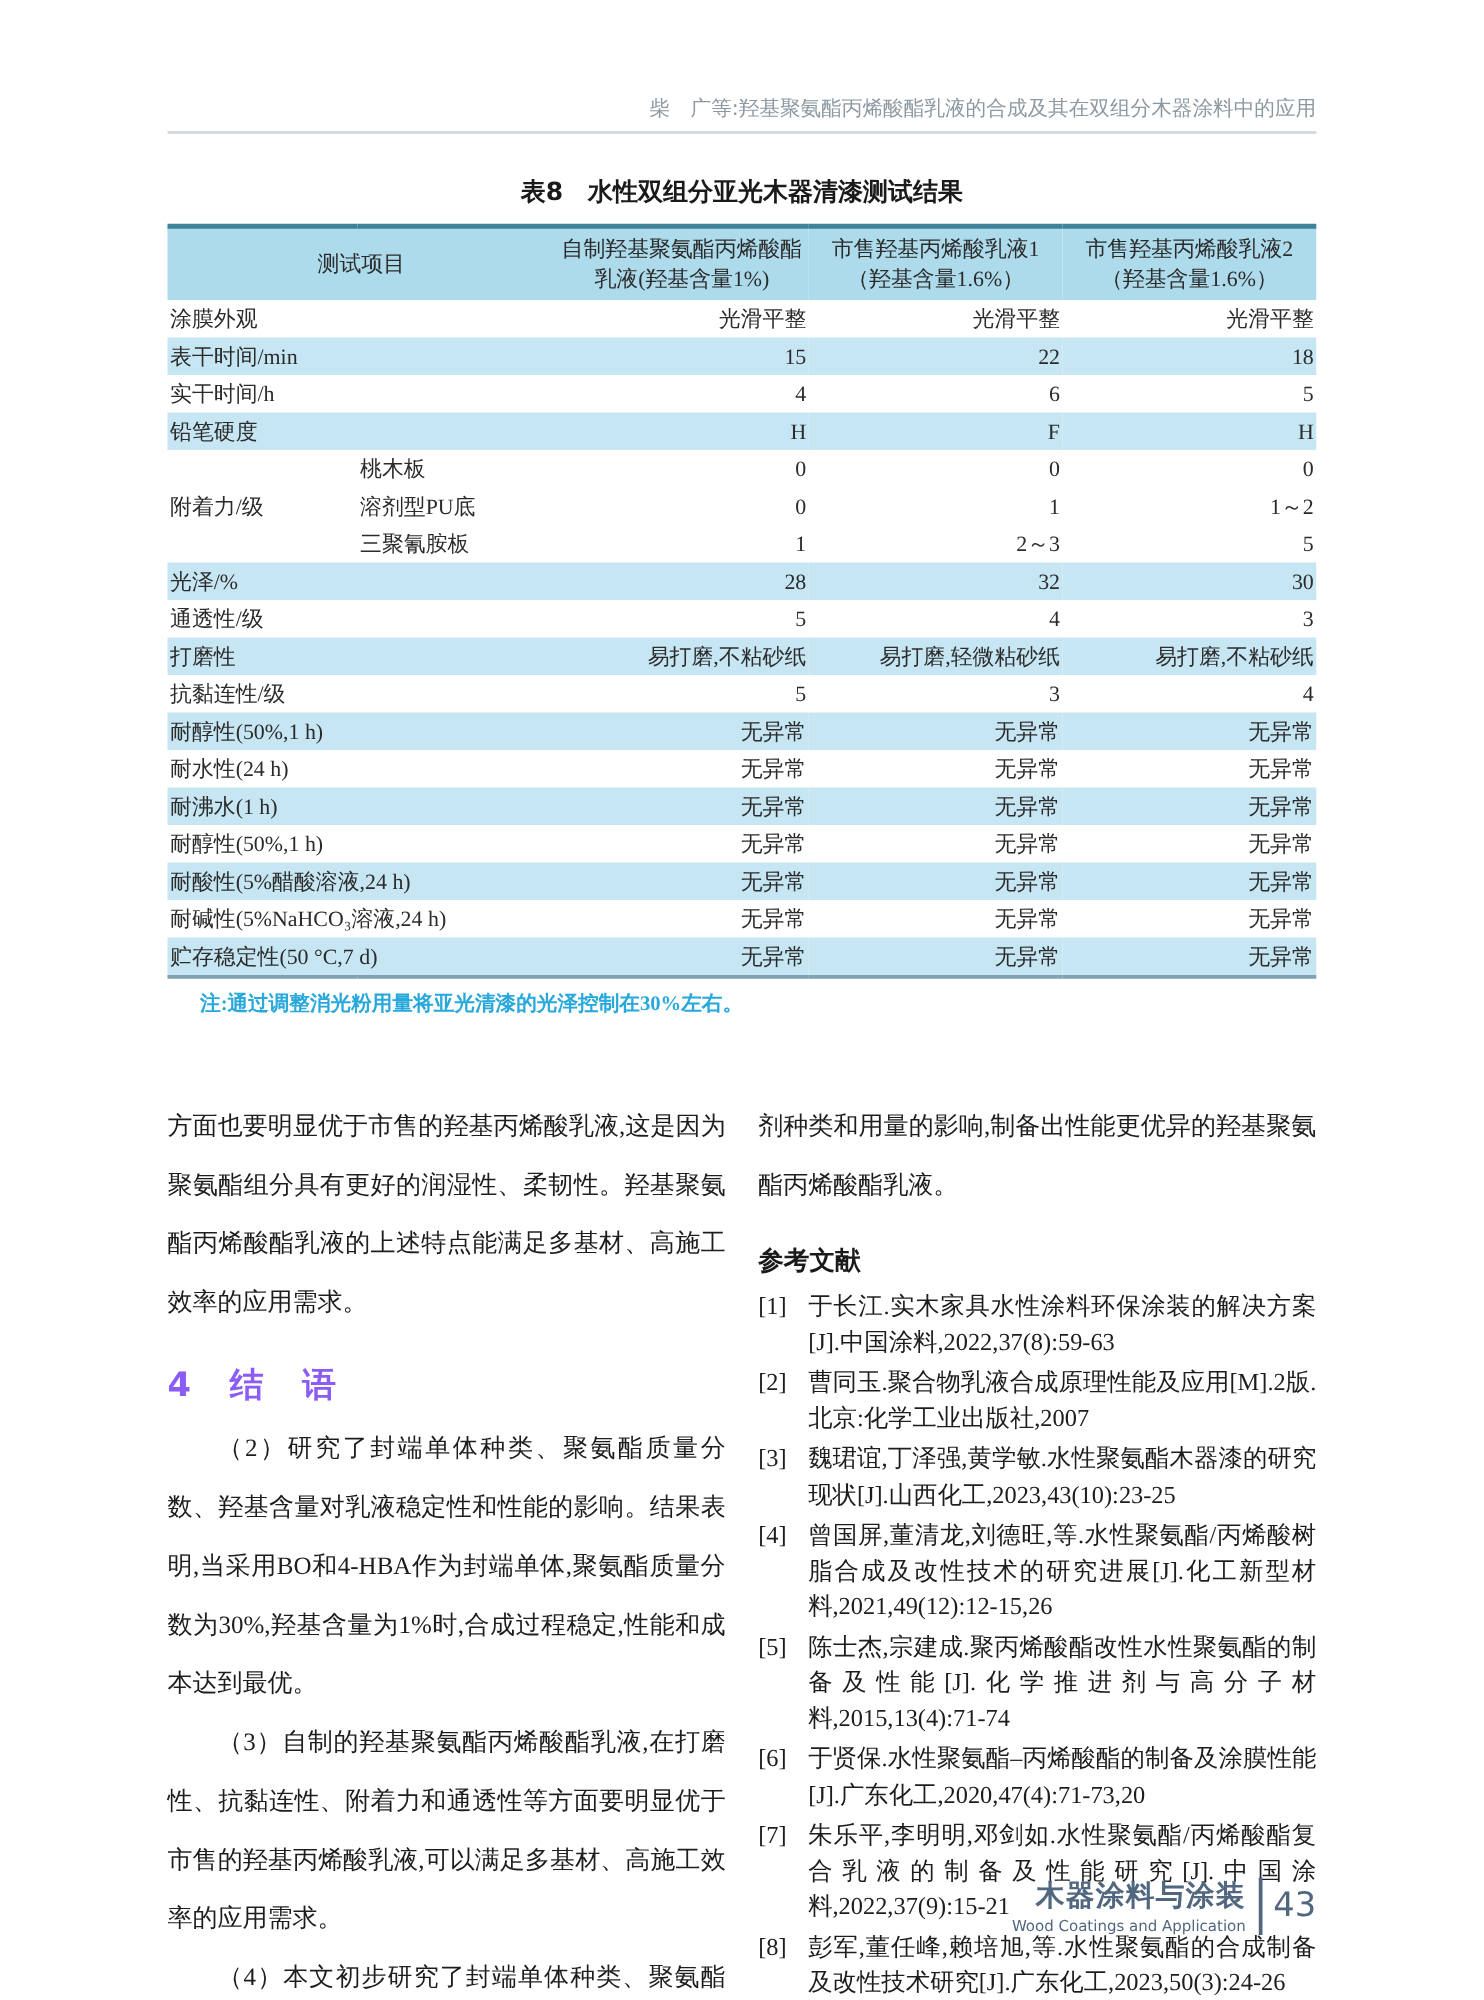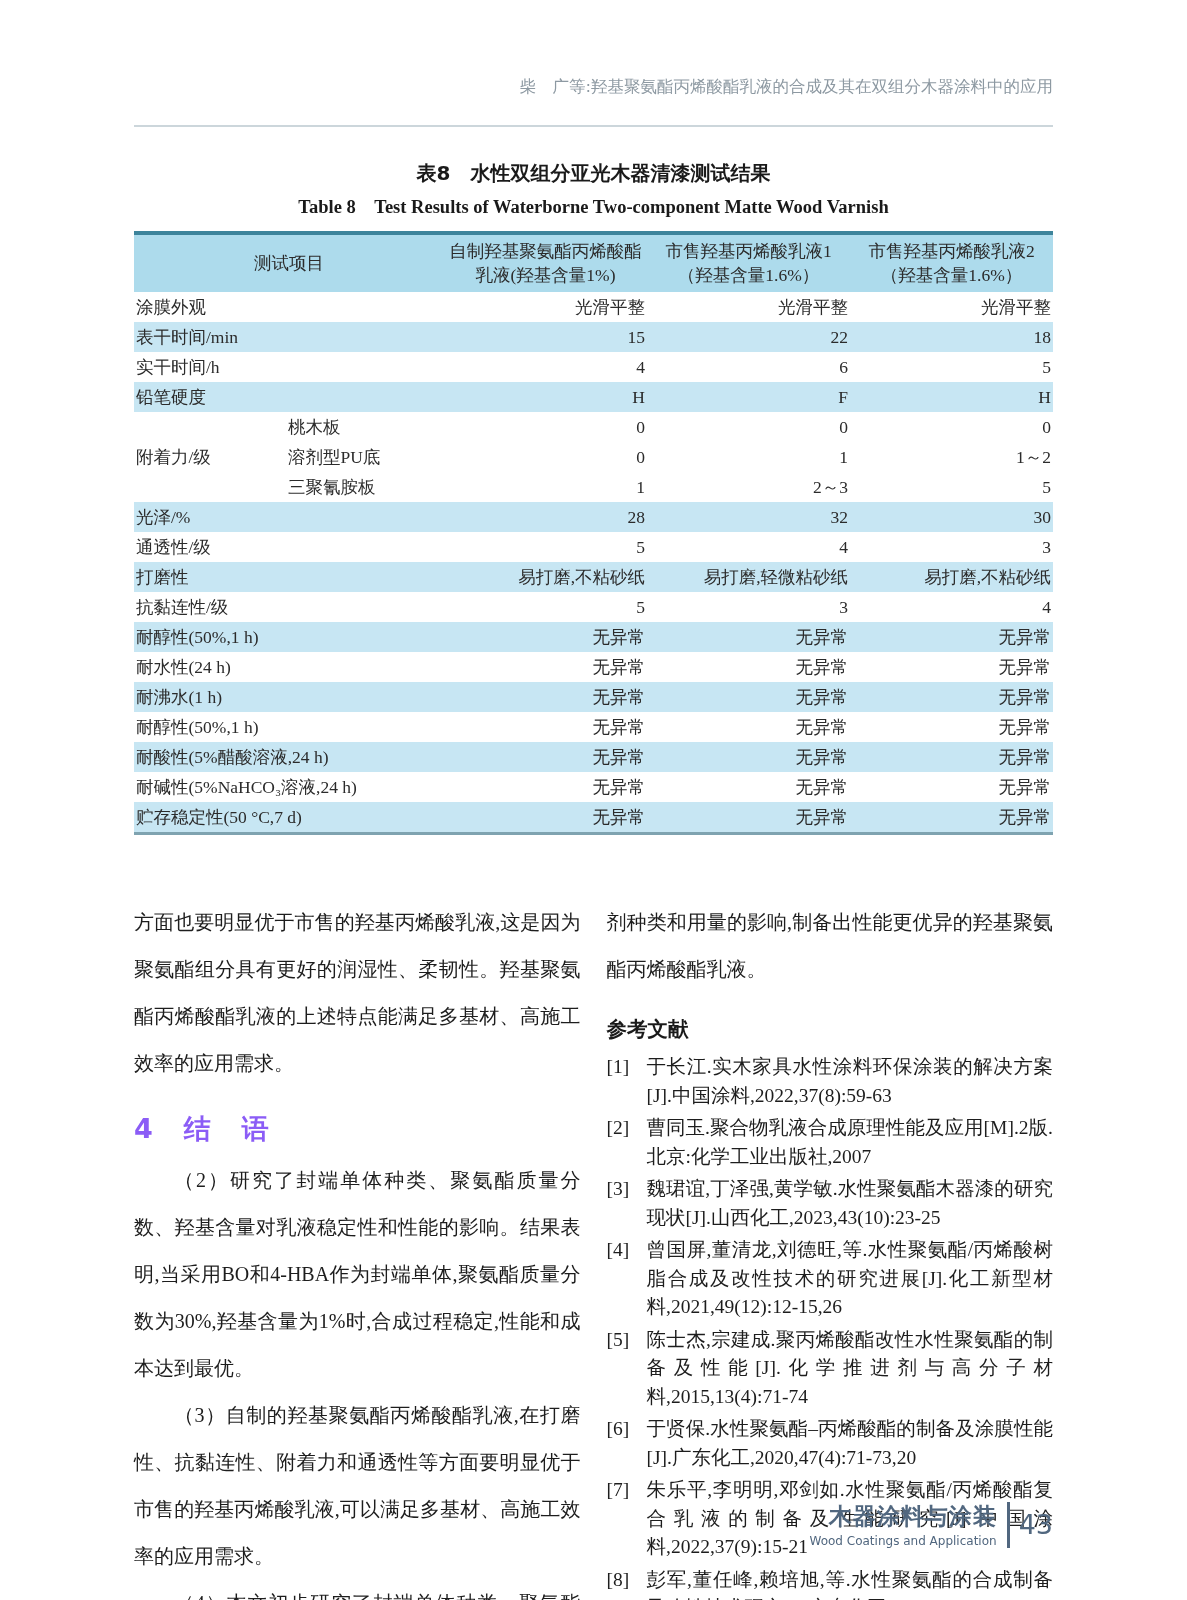--- a/index.html
+++ b/index.html
@@ -14,21 +14,21 @@
     color:#222;
     overflow:hidden;
   }
   
   .running-head{
     margin-top:76px;
     text-align:right;
     font-family:"DejaVu Sans","Liberation Sans",sans-serif;
     font-size:16.5px;
     color:#8d99a2;
-    padding-bottom:27px;
+    padding-bottom:7px;
     border-bottom:2px solid #ccd6db;
   }
   
   .caption-zh{
     margin-top:33px;
     text-align:center;
     font-family:"DejaVu Sans","Liberation Sans",sans-serif;
     font-weight:bold;
     font-size:20px;
     color:#1a1a1a;
@@ -134,21 +134,20 @@
   .footer-page{font-size:27px;}
 </style>
 </head>
 <body>
 
 <div class="page">
 
   <div class="running-head">柴　广等:羟基聚氨酯丙烯酸酯乳液的合成及其在双组分木器涂料中的应用</div>
 
   <div class="caption-zh">表8　水性双组分亚光木器清漆测试结果</div>
-  <div class="caption-en">Table 8　Test Results of Waterborne Two-component Matte Wood Varnish</div>
 
   <table class="results">
     <colgroup>
       <col style="width:152px">
         <col style="width:158px">
       <col style="width:203px">
         <col style="width:203px">
         <col style="width:203px">
     </colgroup>
     <thead>
@@ -276,20 +275,21 @@
         </tr>
         <tr class="shaded">
           <td colspan="2" class="label">贮存稳定性(50 °C,7 d)</td>
           <td class="val">无异常</td>
           <td class="val">无异常</td>
           <td class="val">无异常</td>
         </tr>
       </tbody>
   </table>
 
+  <div class="table-note">注:通过调整消光粉用量将亚光清漆的光泽控制在30%左右。</div>
 
   <div class="columns">
     <div class="col col-left">
       <p class="para">方面也要明显优于市售的羟基丙烯酸乳液,这是因为聚氨酯组分具有更好的润湿性、柔韧性。羟基聚氨酯丙烯酸酯乳液的上述特点能满足多基材、高施工效率的应用需求。</p>
       <h2 class="section-heading">4　结　语</h2>
       <p class="para indent">（2）研究了封端单体种类、聚氨酯质量分数、羟基含量对乳液稳定性和性能的影响。结果表明,当采用BO和4-HBA作为封端单体,聚氨酯质量分数为30%,羟基含量为1%时,合成过程稳定,性能和成本达到最优。</p>
       <p class="para indent">（3）自制的羟基聚氨酯丙烯酸酯乳液,在打磨性、抗黏连性、附着力和通透性等方面要明显优于市售的羟基丙烯酸乳液,可以满足多基材、高施工效率的应用需求。</p>
       <p class="para indent">（4）本文初步研究了封端单体种类、聚氨酯质量分数、羟基含量对羟基聚氨酯丙烯酸酯乳液的影响,后续还可以进一步研究聚氨酯组分中多元醇、二异氰酸酯种类的影响,丙烯酸组分中羟基单体种类、乳化</p>
     </div>
     <div class="col col-right">

